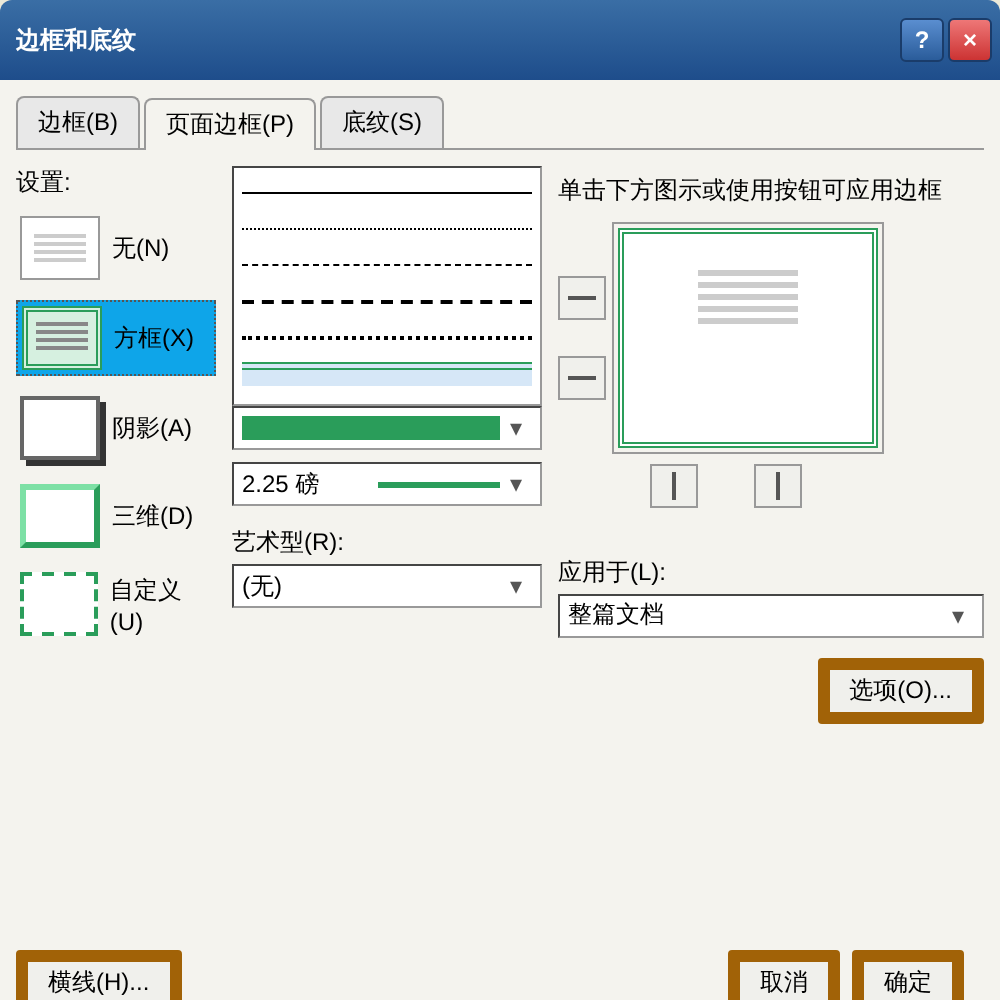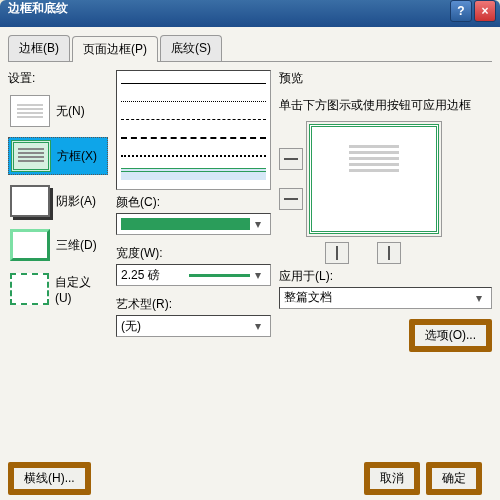--- a/index.html
+++ b/index.html
@@ -1,17 +1,17 @@
 <!DOCTYPE html>
 <html><head>
 <meta charset="utf-8">
 <style>
 *{box-sizing:border-box;margin:0;padding:0;font-family:"Microsoft YaHei","SimSun",sans-serif;font-size:12px}
 body{background:#ece9d8;width:500px;height:500px;overflow:hidden}
-.titlebar{background:linear-gradient(to bottom,#3a6ea5,#1e4d8b);height:27px;display:flex;align-items:flex-start;padding:0 4px;color:#fff;border-radius:6px 6px 0 0}
+.titlebar{background:linear-gradient(to bottom,#3a6ea5,#1e4d8b);height:40px;display:flex;align-items:center;padding:0 4px;color:#fff;border-radius:6px 6px 0 0}
 .titlebar-text{flex:1;font-weight:bold;padding-left:4px}
 .tbtn{width:22px;height:22px;background:linear-gradient(to bottom,#5a8ed0,#2a5c9a);border:1px solid #1a3c6a;border-radius:3px;margin-left:2px;display:flex;align-items:center;justify-content:center;color:#fff;font-weight:bold;cursor:pointer}
 .tbtn.close{background:linear-gradient(to bottom,#e77,#c33)}
 .dialog-body{background:#f4f3ee;padding:8px;height:476px;position:relative}
 .tabs{display:flex;border-bottom:1px solid #999;margin-bottom:8px}
 .tab{padding:4px 10px;border:1px solid #999;border-bottom:none;background:#e8e8e8;border-radius:4px 4px 0 0;margin-right:2px;cursor:pointer}
 .tab.active{background:#f4f3ee;position:relative;top:1px}
 .columns{display:flex;gap:8px}
 .col{display:flex;flex-direction:column}
 .col1{width:100px}
@@ -46,21 +46,21 @@
 .preview-area{display:flex;align-items:center;gap:6px}
 .sidebtns{display:flex;flex-direction:column;gap:18px}
 .edgebtn{width:24px;height:22px;border:1px solid #999;background:#f0f0ec;display:flex;align-items:center;justify-content:center;cursor:pointer}
 .eh{width:14px;height:0;border-top:2px solid #555}
 .ev{width:0;height:14px;border-left:2px solid #555}
 .page-preview{width:130px;height:110px;border:3px double #2a9d5a;background:#fff;position:relative;padding:18px}
 .page-preview::before{content:"";position:absolute;left:-6px;top:-6px;right:-6px;bottom:-6px;border:1px solid #999}
 .pglines{width:50px;margin:0 auto}
 .pglines div{height:3px;background:#ccc;margin-bottom:3px}
 .bottombtns{display:flex;gap:28px;margin:8px 0 0 46px}
-.applyrow{margin-top:0}
+.applyrow{margin-top:20px}
 .optbtn{float:right;margin-top:4px}
 .btn{border:6px solid #a16207;background:#f0f0ec;padding:2px 10px;cursor:pointer;border-radius:2px}
 .footer{position:absolute;bottom:8px;left:8px;right:18px;display:flex;justify-content:space-between;align-items:center}
 .footer-right{display:flex;gap:6px}
 .wm{position:absolute;bottom:6px;right:50px;color:#3a6ea5;font-size:11px;opacity:.8}
 </style>
 </head>
 <body>
 
 <div class="titlebar">
@@ -118,42 +118,39 @@
             <div class="line l4"></div>
           </div>
         <div class="styleopt">
             <div class="line l5"></div>
           </div>
         <div class="styleopt">
             <div class="line sel"></div>
           </div>
       </div>
 
-      <div class="label">颜色(C):</div>
       <div class="dd">
         <div class="colorswatch"></div>
         <div class="dd-arrow">▾</div>
       </div>
 
-      <div class="label">宽度(W):</div>
       <div class="dd">
         <span class="dd-val">2.25 磅</span>
         <div class="widthline"></div>
         <div class="dd-arrow">▾</div>
       </div>
 
       <div class="label">艺术型(R):</div>
       <div class="dd">
         <span class="dd-val">(无)</span>
         <div class="dd-arrow">▾</div>
       </div>
     </div>
 
     <div class="col col3">
-      <div class="section-label">预览</div>
       <div class="preview-hint">单击下方图示或使用按钮可应用边框</div>
 
       <div class="preview-area">
         <div class="sidebtns">
           <div class="edgebtn">
               <div class="eh"></div>
             </div>
           <div class="edgebtn">
               <div class="eh"></div>
             </div>

